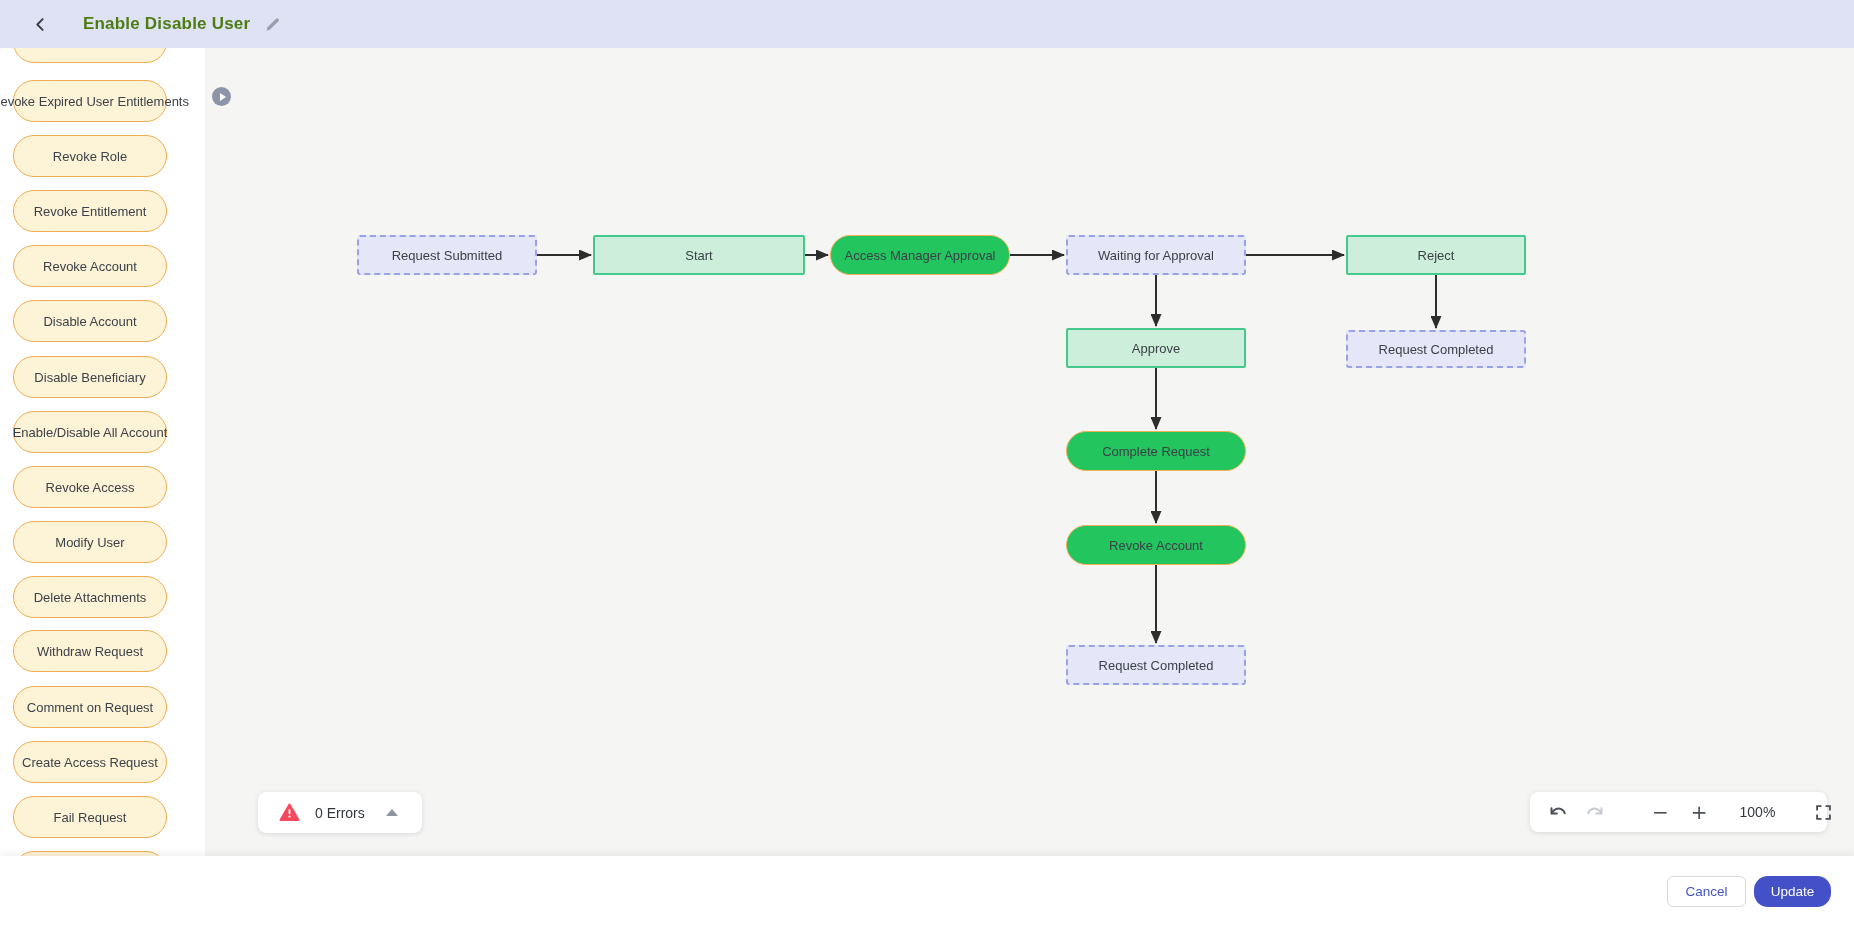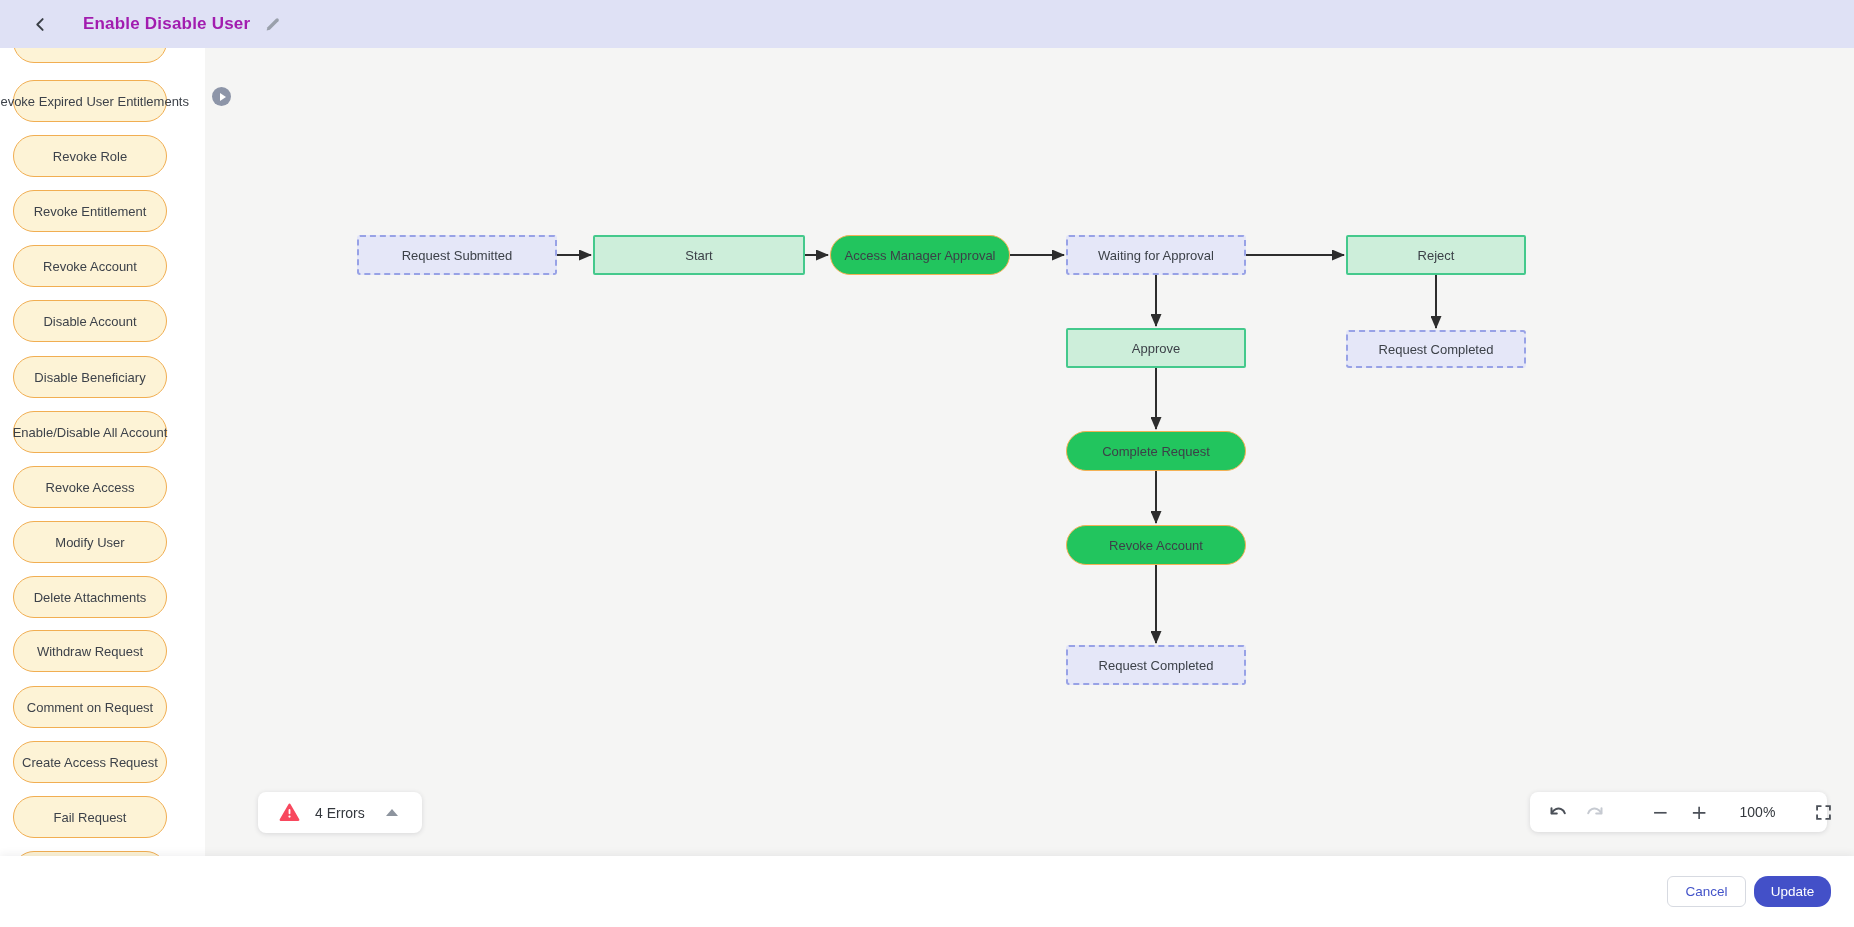--- a/index.html
+++ b/index.html
@@ -4,21 +4,21 @@
 <style>
   html,body{margin:0;padding:0;background:#fff;}
   .app{position:relative;width:1854px;height:927px;overflow:hidden;
        background:#f5f5f4;font-family:"Liberation Sans",sans-serif;}
 
   
   .header{position:absolute;top:0;left:0;right:0;height:48px;background:#dfe1f5;
           display:flex;align-items:center;z-index:10;}
   .back-btn{margin-left:30px;width:20px;height:20px;display:flex;align-items:center;
             justify-content:center;cursor:pointer;}
-  .page-title{margin-left:33px;font-size:17px;font-weight:700;color:#a21caf;letter-spacing:.2px;}
+  .page-title{margin-left:33px;font-size:17px;font-weight:700;color:#4d7c0f;letter-spacing:.2px;}
   .edit-btn{margin-left:12px;width:20px;height:20px;display:flex;align-items:center;
             justify-content:center;cursor:pointer;}
 
   
   .sidebar{position:absolute;top:48px;left:0;width:205px;height:808px;background:#fff;
            overflow:hidden;z-index:5;}
   .pill{position:absolute;left:13px;width:154px;height:42px;box-sizing:border-box;
         border:1.5px solid #f1ae52;border-radius:21px;background:#fdf3d6;
         display:flex;align-items:center;justify-content:center;
         font-size:13px;color:#3d424a;white-space:nowrap;cursor:pointer;}
@@ -98,21 +98,21 @@
       <line x1="1010" y1="255" x2="1064" y2="255" stroke="#2d2d2d" stroke-width="2" marker-end="url(#arrow)"></line>
       <line x1="1246" y1="255" x2="1344" y2="255" stroke="#2d2d2d" stroke-width="2" marker-end="url(#arrow)"></line>
       <line x1="1156" y1="275" x2="1156" y2="326" stroke="#2d2d2d" stroke-width="2" marker-end="url(#arrow)"></line>
       <line x1="1436" y1="275" x2="1436" y2="328" stroke="#2d2d2d" stroke-width="2" marker-end="url(#arrow)"></line>
       <line x1="1156" y1="368" x2="1156" y2="429" stroke="#2d2d2d" stroke-width="2" marker-end="url(#arrow)"></line>
       <line x1="1156" y1="471" x2="1156" y2="523" stroke="#2d2d2d" stroke-width="2" marker-end="url(#arrow)"></line>
       <line x1="1156" y1="565" x2="1156" y2="643" stroke="#2d2d2d" stroke-width="2" marker-end="url(#arrow)"></line>
     </svg>
 
   <div>
-      <div class="node state" style="left: 357px; top: 235px; width: 200px; height: 40px;">Request Submitted</div>
+      <div class="node state" style="left: 357px; top: 235px; width: 180px; height: 40px;">Request Submitted</div>
       <div class="node action" style="left: 593px; top: 235px; width: 212px; height: 40px;">Start</div>
       <div class="node task" style="left: 830px; top: 235px; width: 180px; height: 40px;">Access Manager Approval</div>
       <div class="node state" style="left: 1066px; top: 235px; width: 180px; height: 40px;">Waiting for Approval</div>
       <div class="node action" style="left: 1346px; top: 235px; width: 180px; height: 40px;">Reject</div>
       <div class="node action" style="left: 1066px; top: 328px; width: 180px; height: 40px;">Approve</div>
       <div class="node state" style="left: 1346px; top: 330px; width: 180px; height: 38px;">Request Completed</div>
       <div class="node task" style="left: 1066px; top: 431px; width: 180px; height: 40px; text-align: right;">Complete Request</div>
       <div class="node task" style="left: 1066px; top: 525px; width: 180px; height: 40px;">Revoke Account</div>
       <div class="node state" style="left: 1066px; top: 645px; width: 180px; height: 40px;">Request Completed</div>
     </div>
@@ -140,21 +140,21 @@
   </div>
 
   <div class="error-panel">
     <span class="warn">
       <svg width="21" height="19" viewBox="0 0 21 19">
         <path d="M10.5 1.8 L19.2 16.8 H1.8 Z" fill="#f8485e" stroke="#f8485e" stroke-width="2.4" stroke-linejoin="round"></path>
         <rect x="9.6" y="6" width="1.8" height="5.2" rx="0.9" fill="#fff"></rect>
         <circle cx="10.5" cy="13.6" r="1.15" fill="#fff"></circle>
       </svg>
     </span>
-    <span class="error-label">4 Errors</span>
+    <span class="error-label">0 Errors</span>
     <span class="caret-up"></span>
   </div>
 
   <div class="view-toolbar">
     <div class="vt-btn" style="margin-left:18px;width:20px;">
       <span style="display:flex;">
         <svg width="20" height="16" viewBox="0 0 20 16">
           <path d="M3.5 4.2 L3.5 9.5 L8.8 9.5" fill="none" stroke="#4b5058" stroke-width="2" stroke-linecap="round" stroke-linejoin="round"></path>
           <path d="M3.8 9.2 C5.4 5.4 9.8 3.6 13.2 5.2 C15.2 6.1 16.3 7.6 16.8 9.2" fill="none" stroke="#4b5058" stroke-width="2" stroke-linecap="round"></path>
         </svg>

